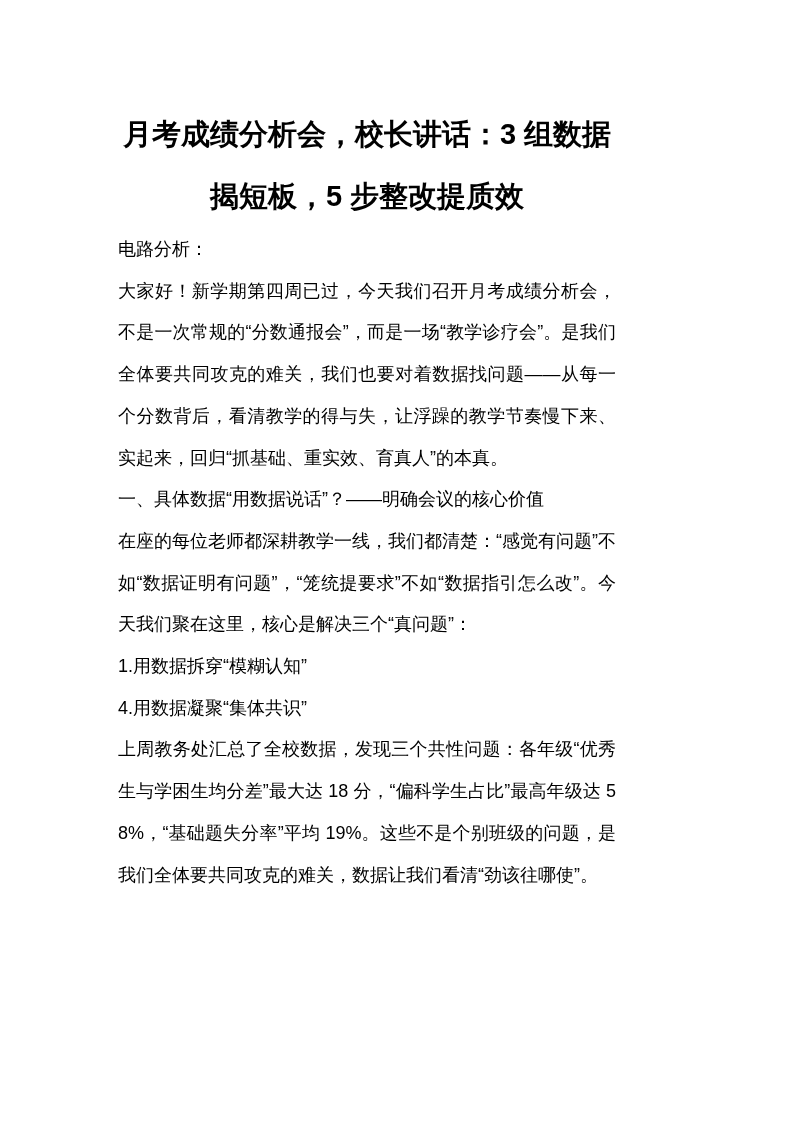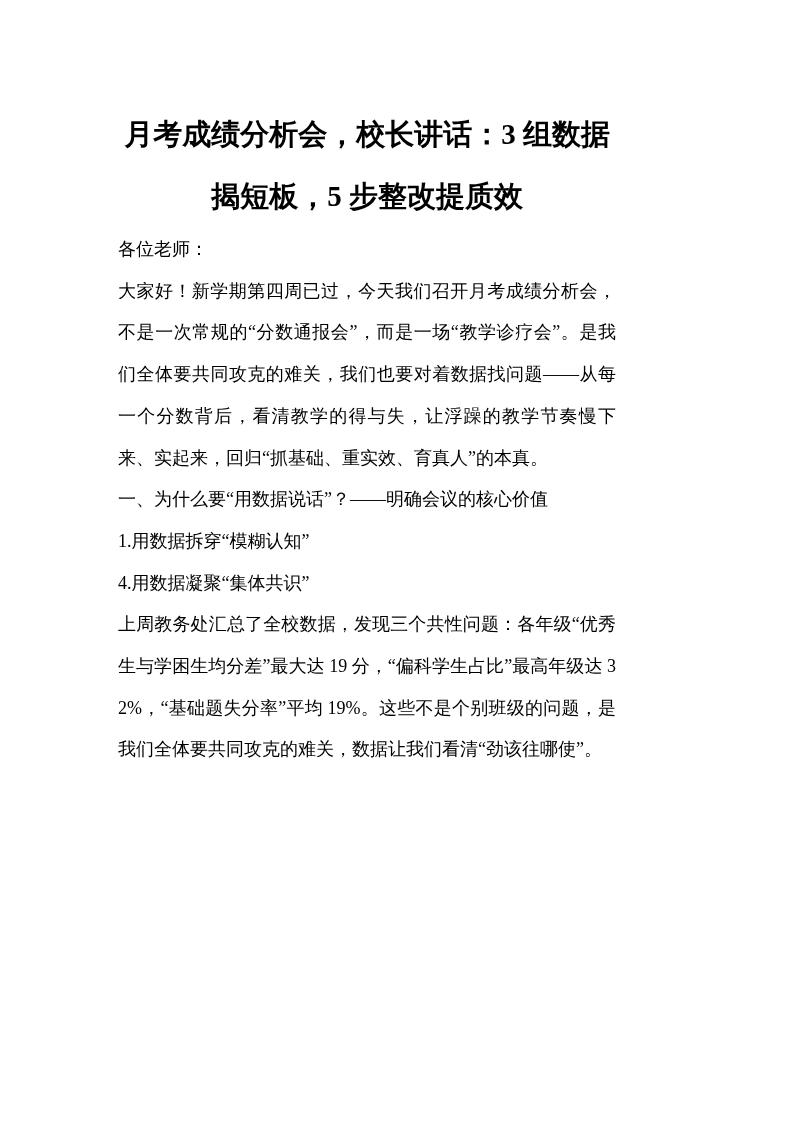--- a/index.html
+++ b/index.html
@@ -9,21 +9,21 @@
   }
   .page {
     position: relative;
     width: 710px;
     height: 1122px;
     background: #ffffff;
     color: #000000;
     box-sizing: border-box;
     padding: 103px 94px 0 118px;
     overflow: hidden;
-    font-family: Liberation Serif, serif;
+    font-family: Liberation Sans, sans-serif;
   }
   .doc-title {
     margin: 0 0 2px 0;
     font-size: 29px;
     font-weight: 700;
     line-height: 62px;
     text-align: center;
     color: #000000;
   }
   .doc-body p {
@@ -36,20 +36,21 @@
     color: #000000;
   }
 </style>
 </head>
 <body>
 
 <div class="page">
   <h1 class="doc-title">月考成绩分析会，校长讲话：3 组数据揭短板，5 步整改提质效</h1>
 
   <div class="doc-body">
-    <p>各位老师：</p>
+    <p>电路分析：</p>
     <p>大家好！新学期第四周已过，今天我们召开月考成绩分析会，不是一次常规的“分数通报会”，而是一场“教学诊疗会”。是我们全体要共同攻克的难关，我们也要对着数据找问题——从每一个分数背后，看清教学的得与失，让浮躁的教学节奏慢下来、实起来，回归“抓基础、重实效、育真人”的本真。</p>
-    <p>一、为什么要“用数据说话”？——明确会议的核心价值</p>
+    <p>一、具体数据“用数据说话”？——明确会议的核心价值</p>
+    <p>在座的每位老师都深耕教学一线，我们都清楚：“感觉有问题”不如“数据证明有问题”，“笼统提要求”不如“数据指引怎么改”。今天我们聚在这里，核心是解决三个“真问题”：</p>
     <p>1.用数据拆穿“模糊认知”</p>
     <p>4.用数据凝聚“集体共识”</p>
-    <p>上周教务处汇总了全校数据，发现三个共性问题：各年级“优秀生与学困生均分差”最大达 19 分，“偏科学生占比”最高年级达 32%，“基础题失分率”平均 19%。这些不是个别班级的问题，是我们全体要共同攻克的难关，数据让我们看清“劲该往哪使”。</p>
+    <p>上周教务处汇总了全校数据，发现三个共性问题：各年级“优秀生与学困生均分差”最大达 18 分，“偏科学生占比”最高年级达 58%，“基础题失分率”平均 19%。这些不是个别班级的问题，是我们全体要共同攻克的难关，数据让我们看清“劲该往哪使”。</p>
   </div>
 </div>
 
 </body></html>

